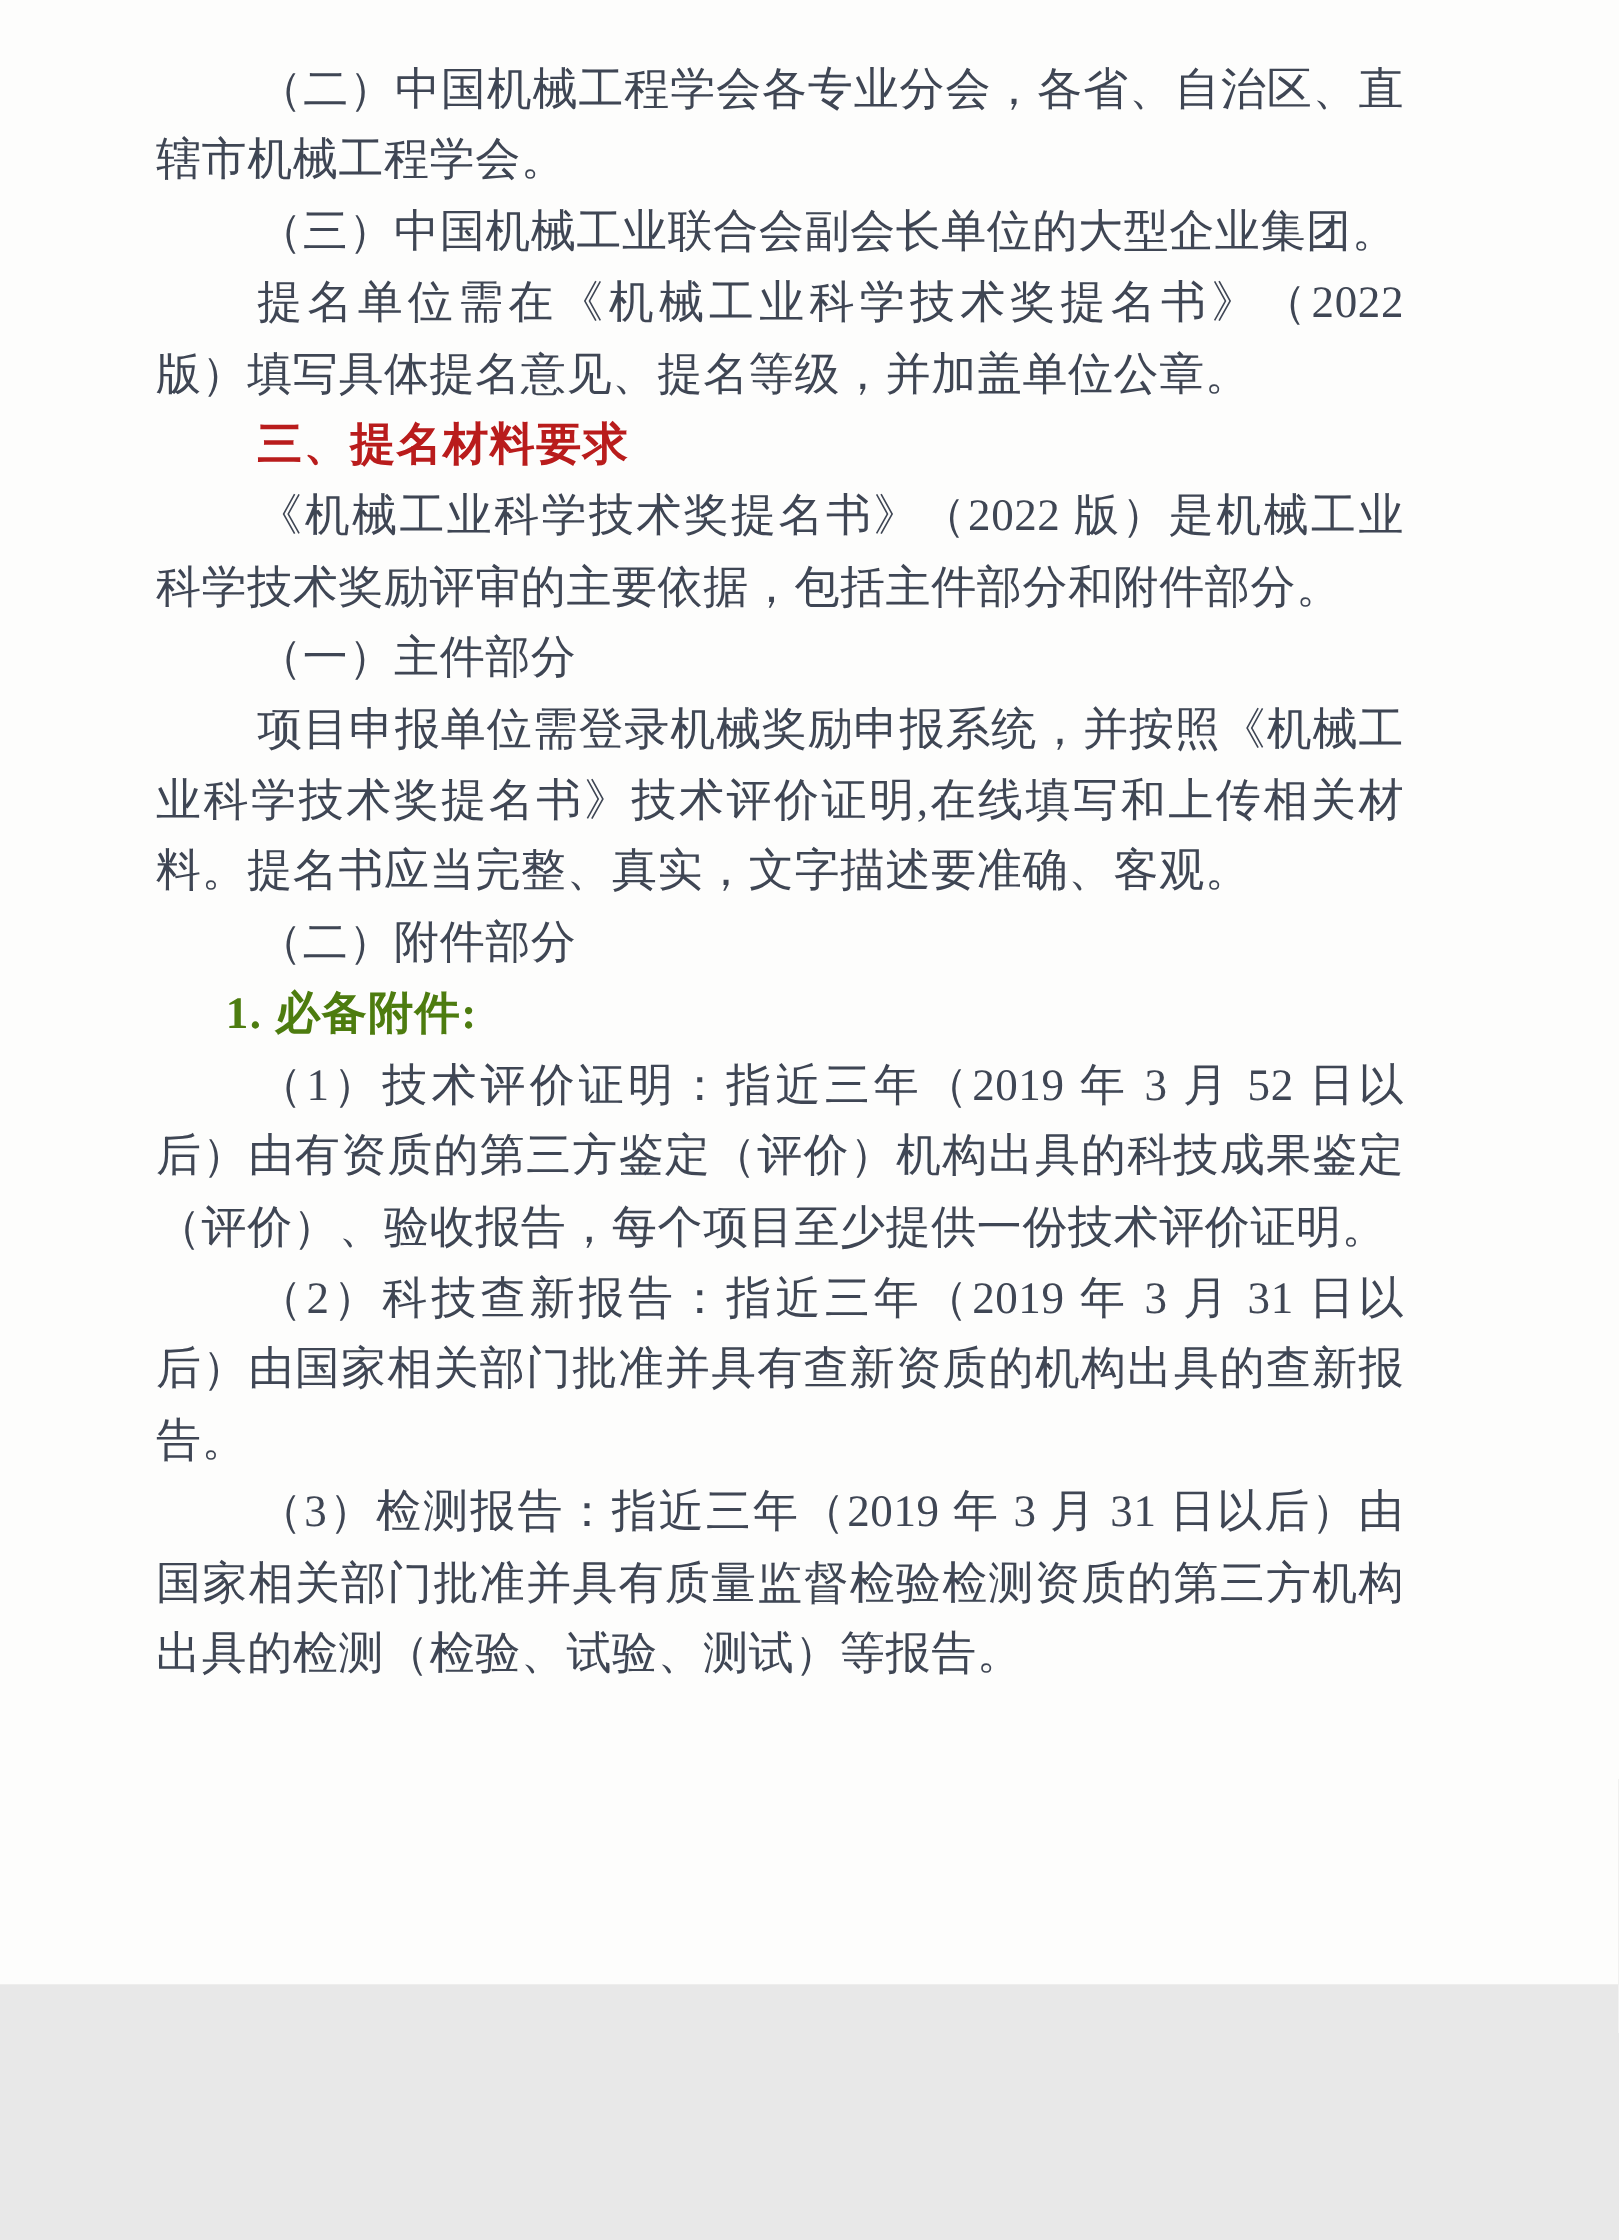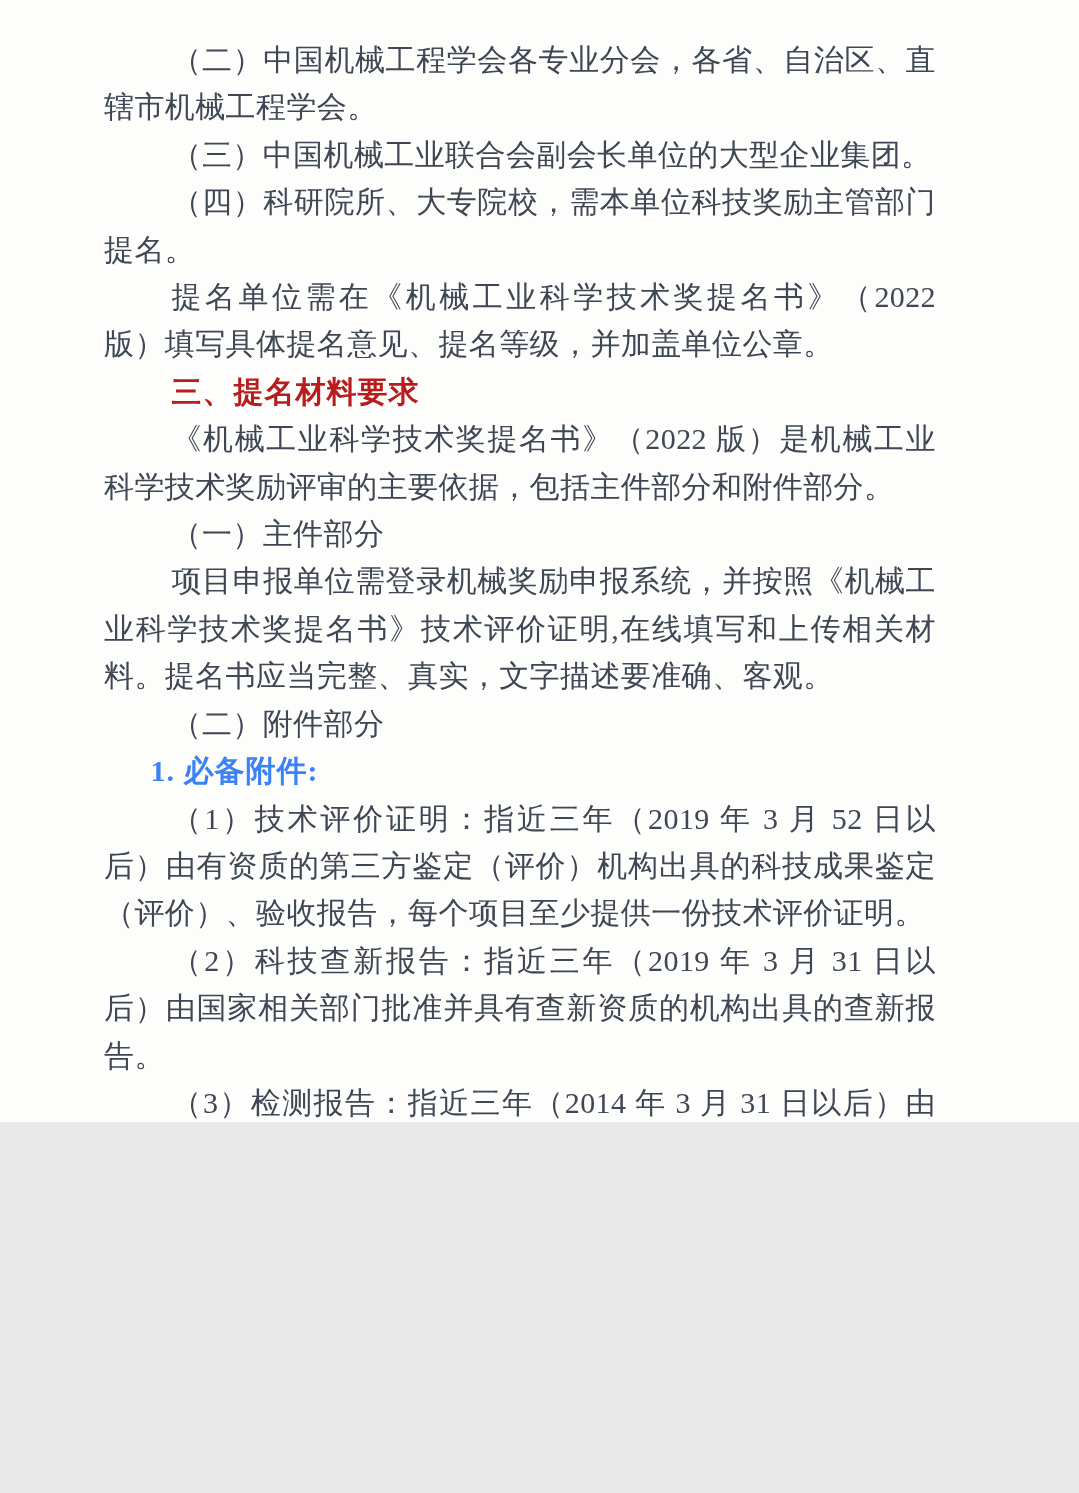--- a/index.html
+++ b/index.html
@@ -3,21 +3,21 @@
 <meta charset="utf-8">
 <style>
   html, body {
     margin: 0;
     padding: 0;
     background: #e8e8e8;
   }
   .page {
     position: relative;
     width: 1079px;
-    height: 1122px;
+    height: 1323px;
     margin: 0 auto;
     background: #fdfdfc;
     overflow: hidden;
     font-family: "Liberation Serif", "DejaVu Serif", serif;
   }
   .text-column {
     position: absolute;
     left: 104px;
     top: 36px;
     width: 832px;
@@ -38,21 +38,21 @@
     word-break: break-all;
   }
   .text-column h2.section-heading {
     font-family: "Liberation Sans", "DejaVu Sans", sans-serif;
     font-weight: bold;
     color: #b91c1c;
     letter-spacing: 1px;
   }
   .text-column h3.subsection-heading {
     font-weight: bold;
-    color: #3b82f6;
+    color: #4d7c0f;
     text-indent: 1.55em;
     letter-spacing: 1px;
   }
   .page-footer {
     position: absolute;
     left: 104px;
     top: 1386px;
     width: 832px;
     text-align: center;
     font-size: 23px;
@@ -60,26 +60,25 @@
     font-family: "Liberation Serif", "DejaVu Serif", serif;
   }
 </style>
 </head>
 <body>
 
 <div class="page">
   <div class="text-column">
     <p>（二）中国机械工程学会各专业分会，各省、自治区、直辖市机械工程学会。</p>
     <p>（三）中国机械工业联合会副会长单位的大型企业集团。</p>
-    <p>（四）科研院所、大专院校，需本单位科技奖励主管部门提名。</p>
     <p>提名单位需在《机械工业科学技术奖提名书》（2022 版）填写具体提名意见、提名等级，并加盖单位公章。</p>
     <h2 class="section-heading">三、提名材料要求</h2>
     <p>《机械工业科学技术奖提名书》（2022 版）是机械工业科学技术奖励评审的主要依据，包括主件部分和附件部分。</p>
     <p>（一）主件部分</p>
     <p>项目申报单位需登录机械奖励申报系统，并按照《机械工业科学技术奖提名书》技术评价证明,在线填写和上传相关材料。提名书应当完整、真实，文字描述要准确、客观。</p>
     <p>（二）附件部分</p>
     <h3 class="subsection-heading">1. 必备附件:</h3>
     <p>（1）技术评价证明：指近三年（2019 年 3 月 52 日以后）由有资质的第三方鉴定（评价）机构出具的科技成果鉴定（评价）、验收报告，每个项目至少提供一份技术评价证明。</p>
     <p>（2）科技查新报告：指近三年（2019 年 3 月 31 日以后）由国家相关部门批准并具有查新资质的机构出具的查新报告。</p>
-    <p>（3）检测报告：指近三年（2014 年 3 月 31 日以后）由国家相关部门批准并具有质量监督检验检测资质的第三方机构出具的检测（检验、试验、测试）等报告。</p>
+    <p>（3）检测报告：指近三年（2019 年 3 月 31 日以后）由国家相关部门批准并具有质量监督检验检测资质的第三方机构出具的检测（检验、试验、测试）等报告。</p>
   </div>
   <div class="page-footer">2</div>
 </div>
 
 </body></html>

